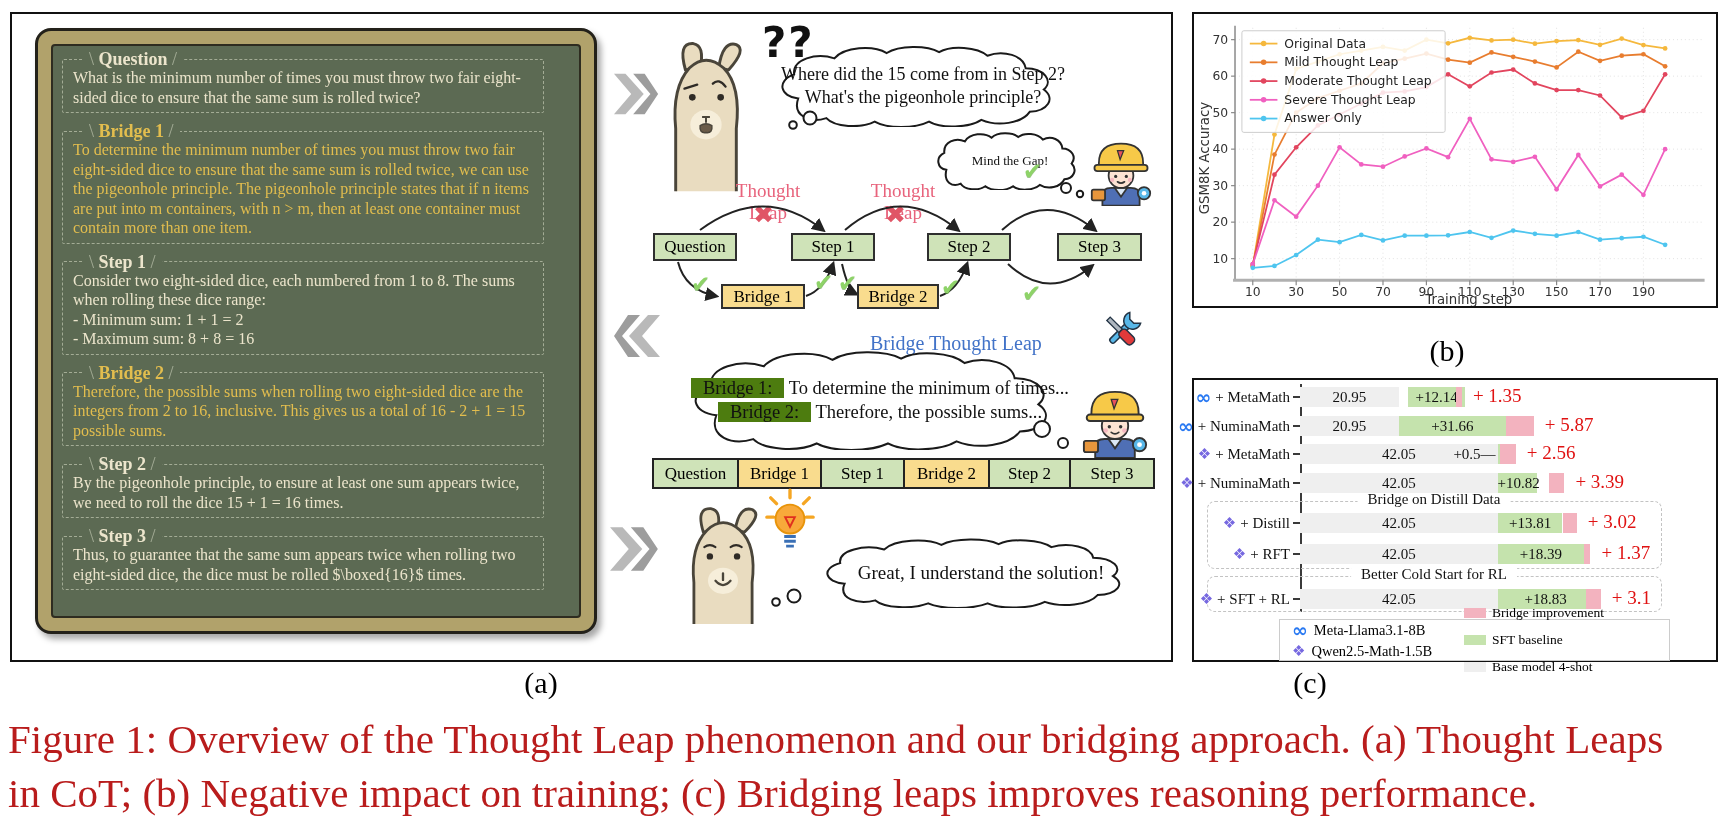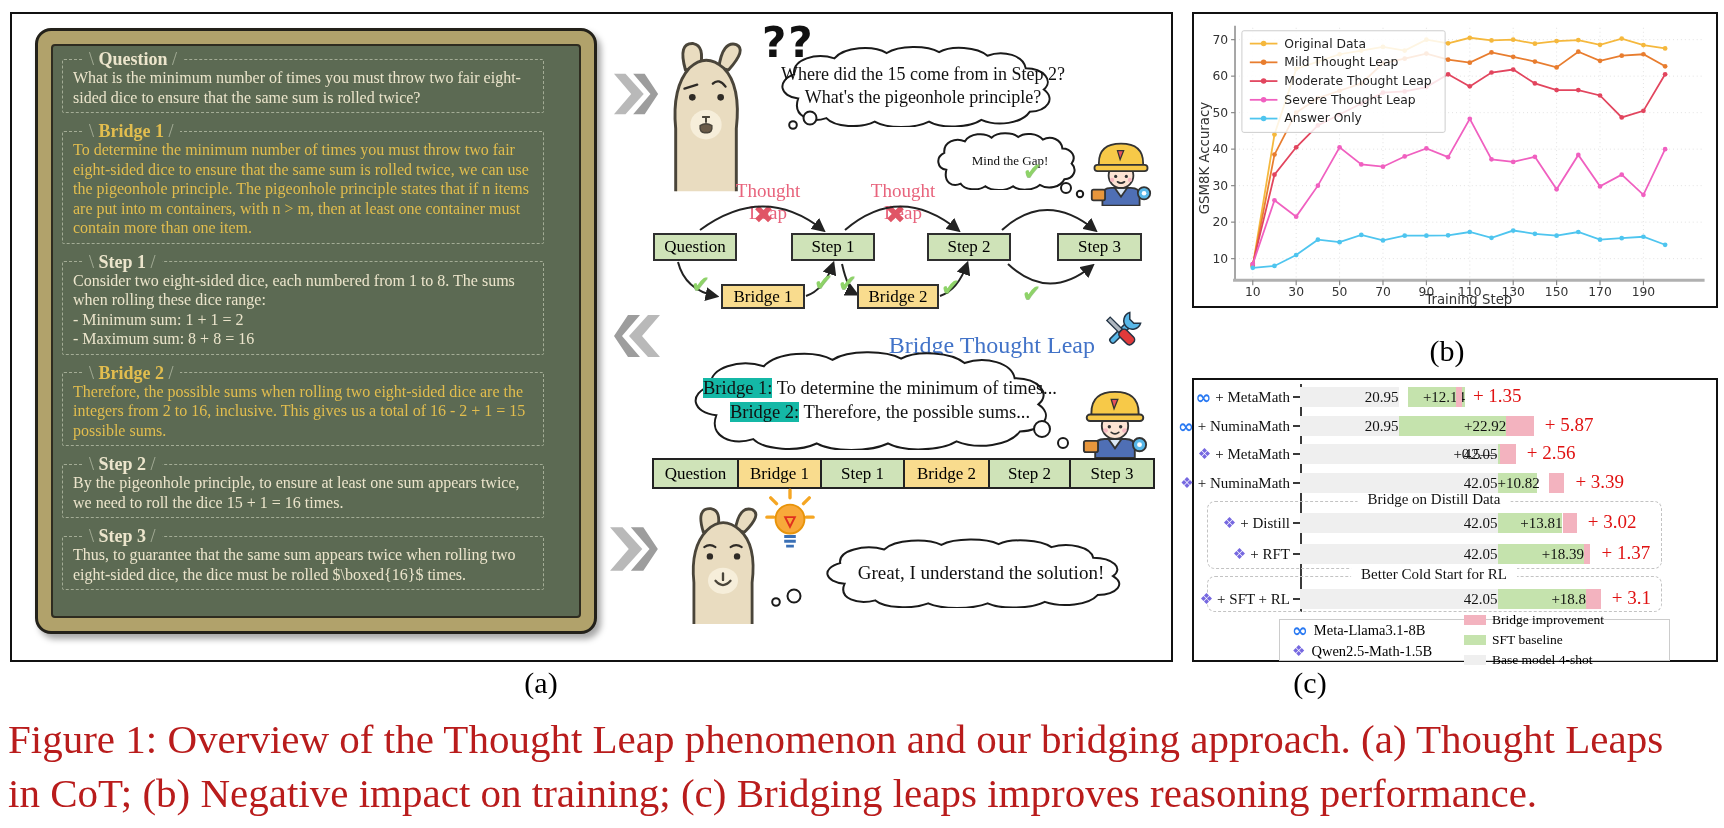--- a/index.html
+++ b/index.html
@@ -21,52 +21,52 @@
   #board-sections legend::after{content:"  /";color:rgba(222,226,204,.55);font-weight:normal}
   .btxt{font-size:16px;line-height:1.22;white-space:pre-line}
   .sec-step legend,.sec-step .btxt{color:#ece5cc}
   .sec-bridge legend,.sec-bridge .btxt{color:#e2bd4e}
 
   
   .cloud-wrap{position:absolute}
   .cloud-wrap svg.cloud{position:absolute;left:0;top:0;width:100%;height:100%}
   .cloud-text{position:absolute;left:0;top:0;width:100%;height:100%;display:flex;
     flex-direction:column;align-items:center;justify-content:center;font-size:18px;color:#111;line-height:1.3;text-align:center}
-  .hl{background:#14b8a6;padding:0 0}
+  .hl{background:#4d7c0f;padding:0 12px}
   .qq{font-weight:bold;font-size:42px;color:#111;letter-spacing:2px;font-family:"DejaVu Sans",sans-serif}
   .tleap{color:#e8637c;font-size:19px;text-align:center}
   .xmark{color:#e05566;font-size:25px;font-weight:bold;font-family:"DejaVu Sans",sans-serif}
   .check{color:#8ed368;font-size:23px;font-weight:bold;font-family:"DejaVu Sans",sans-serif;text-shadow:0 1px 0 rgba(95,158,67,.6)}
   .fnode{position:absolute;border:2px solid #2f2f2f;background:#cfe3b8;font-size:17px;
     display:flex;align-items:center;justify-content:center}
   .fbridge{background:#f9dc8e}
-  #bridge-leap-label{color:#4273c8;font-size:24px;text-align:right}
+  #bridge-leap-label{color:#4273c8;font-size:20px;text-align:left}
   #seq-strip{position:absolute;left:652px;top:458px;display:flex;height:31px;border:2px solid #222}
   .seq-cell{height:100%;display:flex;align-items:center;justify-content:center;font-size:17px;border-left:2px solid #222}
   .seq-cell:first-child{border-left:none}
   .seq-step{background:#cfe3b8}.seq-bridge{background:#f9dc8e}
 
   
   #panelC-content{position:absolute;inset:0;font-family:"Liberation Serif","DejaVu Serif",serif}
   .c-axis{position:absolute;left:106px;top:4px;width:2px;height:228px;background:#3a3a3a}
   .c-lab{position:absolute;left:0;width:96px;height:20px;display:flex;align-items:center;justify-content:flex-end;gap:4px;font-size:15px;color:#111;white-space:nowrap}
   .c-tick{position:absolute;left:99px;width:7px;height:2px;background:#3a3a3a}
   .c-bar{position:absolute;height:20px}
   .c-gray{background:#efefef}.c-green{background:#c5e3ad}.c-pink{background:#f3b3bf}
   .c-bar span{position:absolute;top:0;height:20px;line-height:20px;font-size:15px;color:#111;white-space:nowrap}
-  .c-center{left:0;right:0;text-align:right}
+  .c-center{left:0;right:0;text-align:center}
   .c-right{right:2px}
   .c-red{position:absolute;font-size:19px;color:#e01212;white-space:nowrap}
   .grp-box{position:absolute;border:1.5px dashed #c3c3c3;border-radius:8px}
   .grp-label{position:absolute;font-size:15px;color:#111;background:#fff;padding:0 10px;white-space:nowrap;transform:translateX(-50%)}
   #c-legend{position:absolute;left:85px;top:239px;width:391px;height:42px;border:1px solid #ccc;background:#fff;
     display:flex;align-items:center;padding:2px 8px 2px 12px}
   #c-legend .models{width:172px;display:flex;flex-direction:column;gap:3px;font-size:14.5px}
   #c-legend .models div{display:flex;align-items:center;gap:6px;white-space:nowrap}
-  #c-legend .swatches{display:flex;flex-direction:column;gap:4px;font-size:13.5px}
+  #c-legend .swatches{display:flex;flex-direction:column;gap:11px;font-size:13.5px}
   #c-legend .swatches div{display:flex;align-items:center;gap:6px;white-space:nowrap}
   .swatch{display:inline-block;width:22px;height:10px}
   .meta-inf{color:#2979f2;font-weight:bold;font-size:19px;line-height:1;font-family:"DejaVu Sans",sans-serif}
   .qwen-mark{color:#7668e0;font-weight:bold;font-size:15px;line-height:1;font-family:"DejaVu Sans",sans-serif}
 
   
   .pl{position:absolute;width:70px;text-align:center;font-size:30px;color:#000}
   #caption{position:absolute;left:8px;top:712px;width:1712px;font-size:41px;line-height:1.32;color:#b91c1c}
 </style>
 </head>
@@ -517,21 +517,21 @@
           <div class="c-red" style="left:278.9px;top:5px">+ 1.35</div>
           <div class="c-lab" style="top:36px">
             <span class="meta-inf">∞</span>
             <span>+ NuminaMath</span>
           </div>
           <div class="c-tick" style="top:45px"></div>
           <div class="c-bar c-gray" style="left:106px;top:36px;width:98.5px">
             <span class="c-center">20.95</span>
           </div>
           <div class="c-bar c-green" style="left:204.5px;top:36px;width:107.7px">
-            <span class="c-center">+22.92</span>
+            <span class="c-center">+31.66</span>
           </div>
           <div class="c-bar c-pink" style="left:312.2px;top:36px;width:27.6px"></div>
           <div class="c-red" style="left:350.8px;top:34px">+ 5.87</div>
           <div class="c-lab" style="top:64px">
             <span class="qwen-mark">❖</span>
             <span>+ MetaMath</span>
           </div>
           <div class="c-tick" style="top:73px"></div>
           <div class="c-bar c-gray" style="left:106px;top:64px;width:197.6px">
             <span class="c-center">42.05</span>

